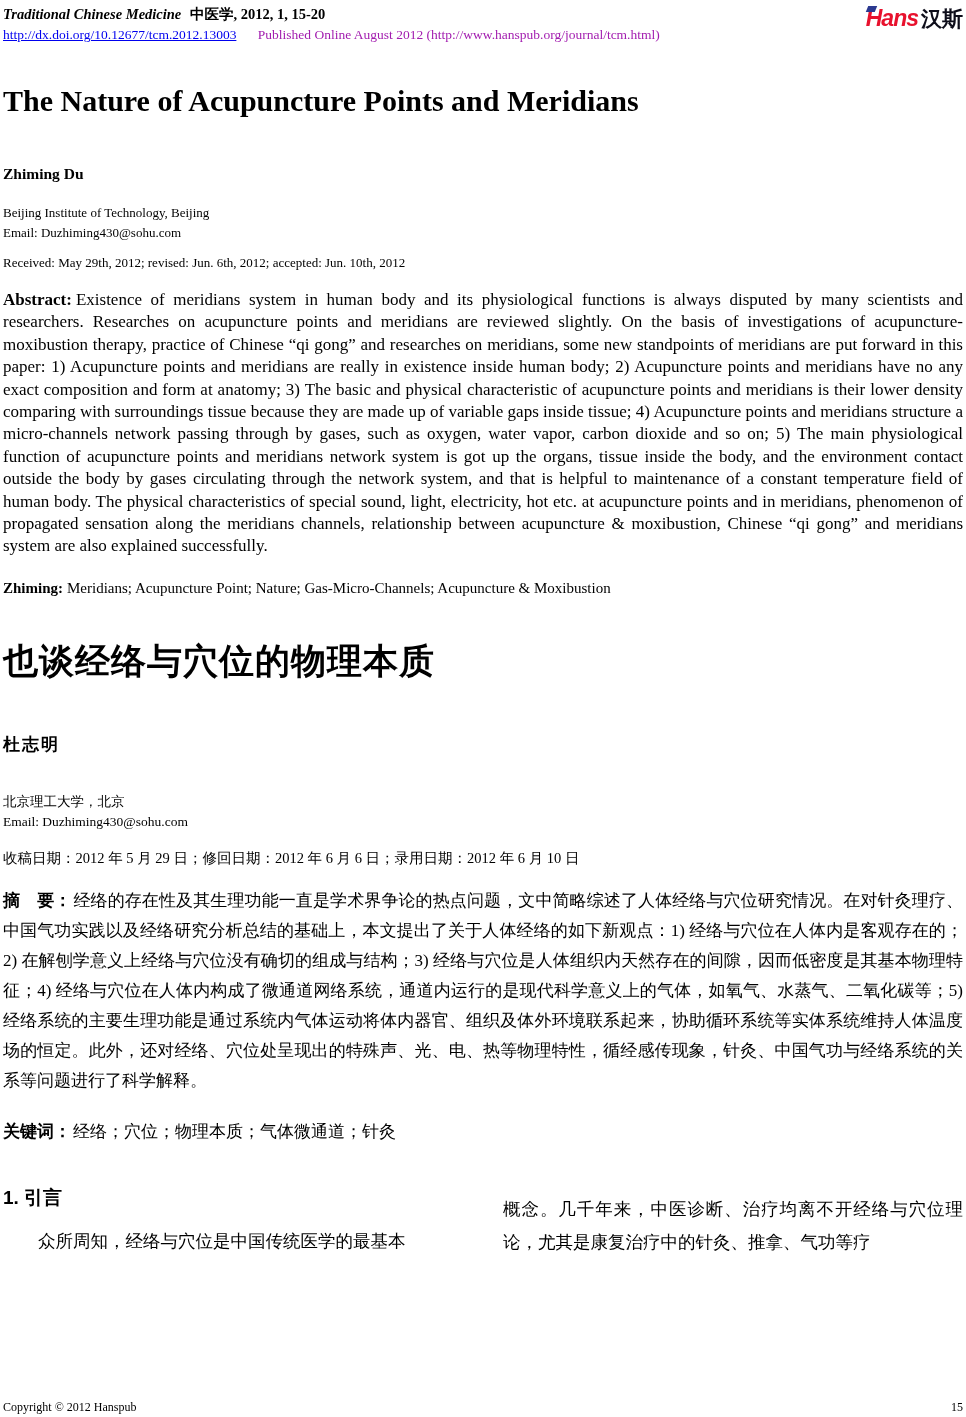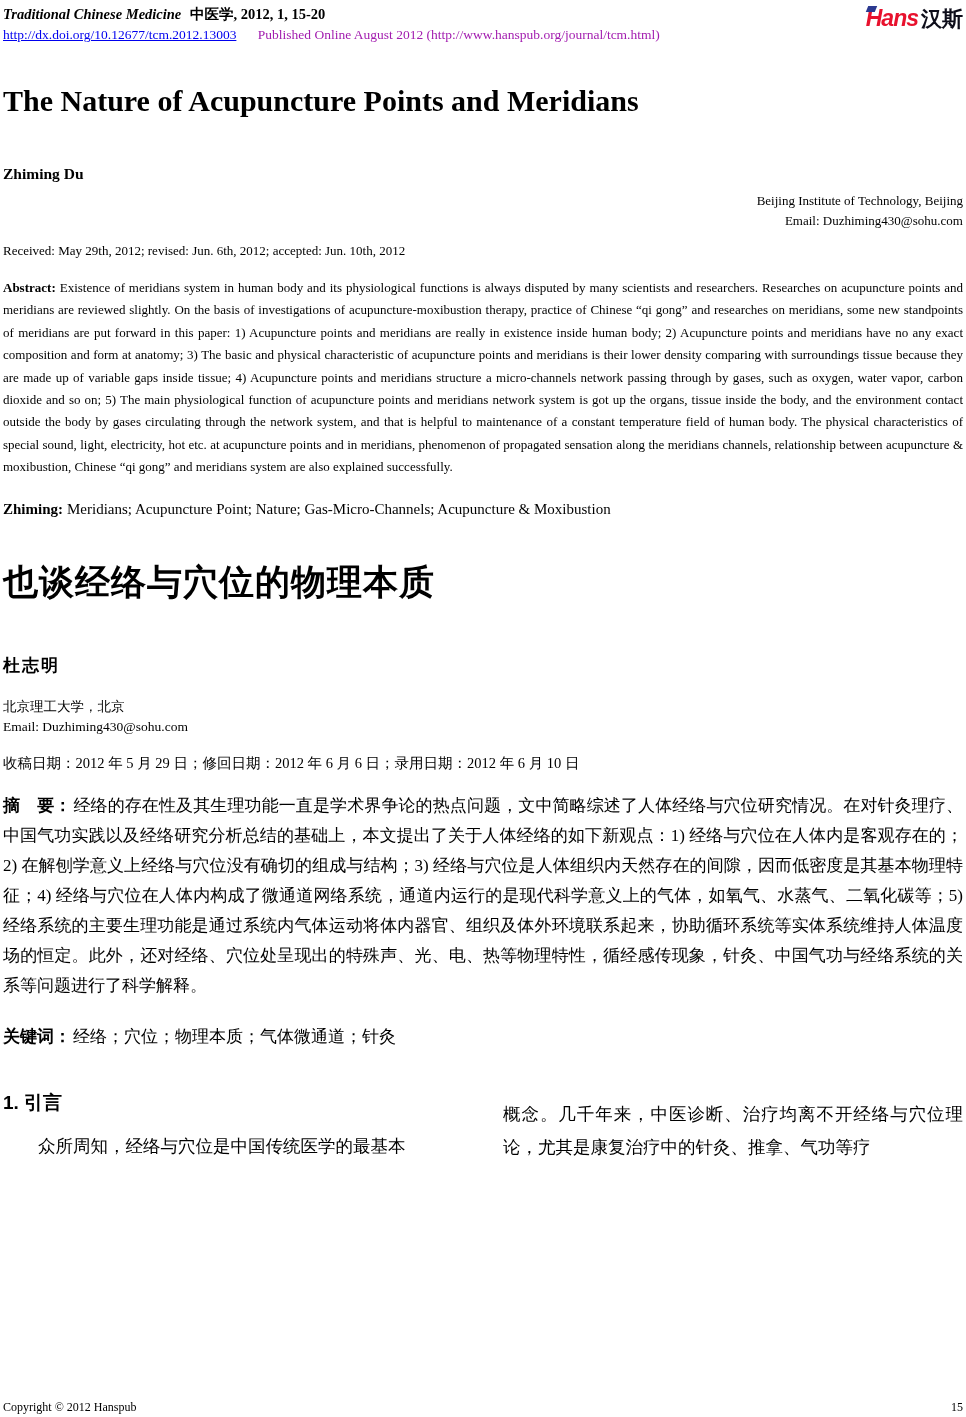--- a/index.html
+++ b/index.html
@@ -35,37 +35,37 @@
   .hans-accent {
     position: absolute; left: 1px; top: 2px; width: 9px; height: 6px;
     background: #2B3990; transform: skewX(-22deg);
   }
 
   
   .title-en {
     margin: 38px 0 0 0; font-size: 30px; font-weight: bold; line-height: 36px;
   }
   .author-en { margin-top: 46px; font-size: 15.5px; font-weight: bold; }
-  .affil-block { margin-top: 8px; font-size: 13px; line-height: 20px; text-align: right; }
+  .affil-block { margin-top: 20px; font-size: 13px; line-height: 20px; }
   .received-line { margin-top: 12px; font-size: 13px; }
 
   .abstract-en {
-    margin: 18px 0 14px 0; font-size: 13px; line-height: 22.4px; text-align: justify;
+    margin: 18px 0 14px 0; font-size: 17px; line-height: 22.4px; text-align: justify;
   }
   .abstract-en .lbl, .keywords-en .lbl { font-weight: bold; margin-right: 4px; }
   .keywords-en { margin: 22px 0 0 0; font-size: 15px; }
 
   
   .title-zh {
     margin: 44px 0 0 0;
     font-family: "Liberation Sans", "DejaVu Sans", sans-serif;
     font-size: 35px; font-weight: bold; letter-spacing: 1px; line-height: 40px;
   }
   .author-zh { margin-top: 52px; font-size: 17px; font-weight: bold; letter-spacing: 2px; }
-  .affil-zh-block { margin-top: 20px; font-size: 13.5px; line-height: 20px; }
+  .affil-zh-block { margin-top: 36px; font-size: 13.5px; line-height: 20px; }
   .dates-zh { margin-top: 17px; font-size: 14.5px; }
 
   .abstract-zh {
     margin: 18px 0 0 0; font-size: 17px; line-height: 30px; text-align: justify;
   }
   .lbl-zh {
     font-family: "Liberation Sans", "DejaVu Sans", sans-serif;
     font-weight: bold; margin-right: 2px;
   }
   .keywords-zh { margin: 24px 0 0 0; font-size: 17px; }

